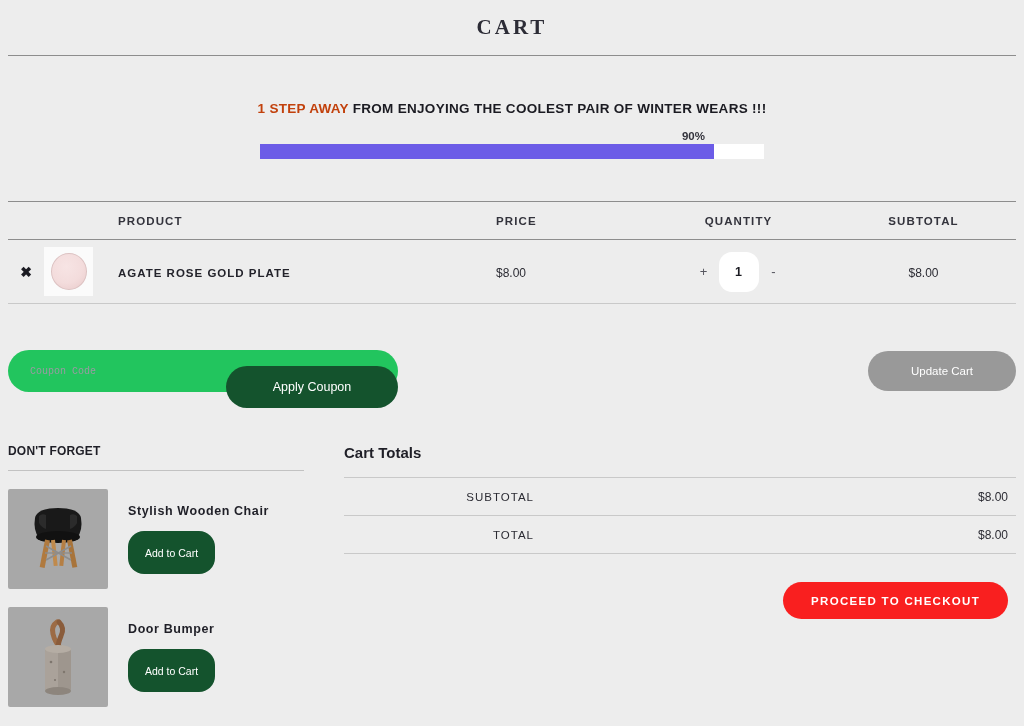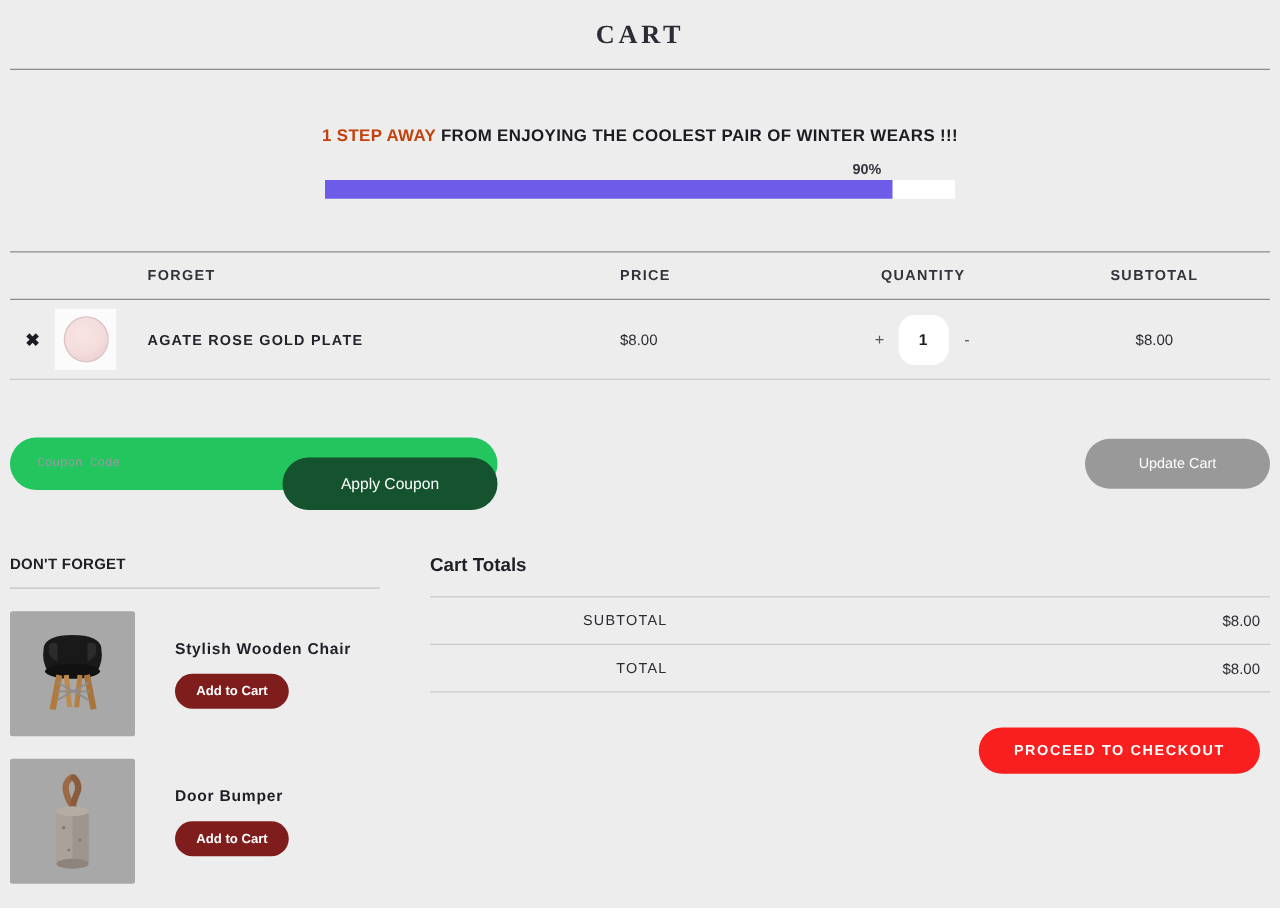--- a/index.html
+++ b/index.html
@@ -241,38 +241,38 @@
     width: 100px;
     height: 100px;
     background: #a8a8a8;
     border-radius: 2px;
     flex: none;
     display: flex;
     align-items: center;
     justify-content: center;
     overflow: hidden;
   }
-  .df-info { padding-left: 32px; }
+  .df-info { padding-left: 20px; }
   .df-name {
     font-size: 12.5px;
     font-weight: 700;
     letter-spacing: 0.6px;
     color: #1f1f27;
     margin-bottom: 13px;
   }
   .add-cart-btn {
-    background: #7f1d1d;
+    background: #14532d;
     color: #ffffff;
     border: none;
     border-radius: 16px;
-    height: 28px;
+    height: 43px;
     padding: 0 17px;
     font-family: "Liberation Sans", sans-serif;
     font-size: 10.5px;
-    font-weight: 700;
+    font-weight: 400;
     cursor: pointer;
   }
 
   
   .totals { flex: 1; padding-left: 24px; }
   .totals-heading {
     font-size: 15px;
     font-weight: 700;
     color: #1f1f27;
     padding-bottom: 16px;
@@ -337,21 +337,21 @@
       <div class="progress-fill" id="progress-fill" style="width: 90%; background: rgb(108, 92, 231);"></div>
     </div>
   </div>
 </div>
 
 <div class="cart-table">
   <div class="table-rule"></div>
   <div class="thead">
     <div class="col-remove"></div>
     <div class="col-thumb"></div>
-    <div class="col-name">FORGET</div>
+    <div class="col-name">PRODUCT</div>
     <div class="col-price">PRICE</div>
     <div class="col-qty">QUANTITY</div>
     <div class="col-sub">SUBTOTAL</div>
   </div>
   <div class="table-rule"></div>
 
   <div class="trow">
     <div class="col-remove">
       <span class="remove-x">✖</span>
     </div>

